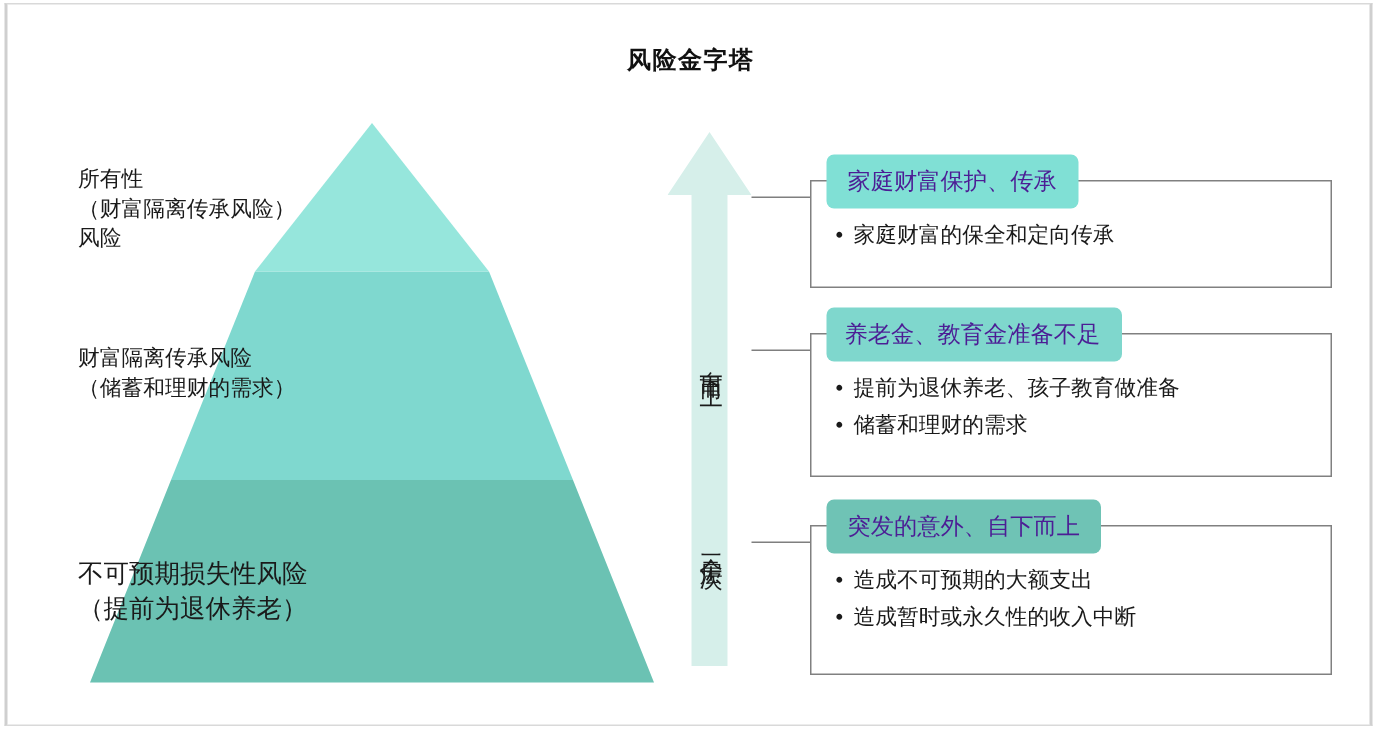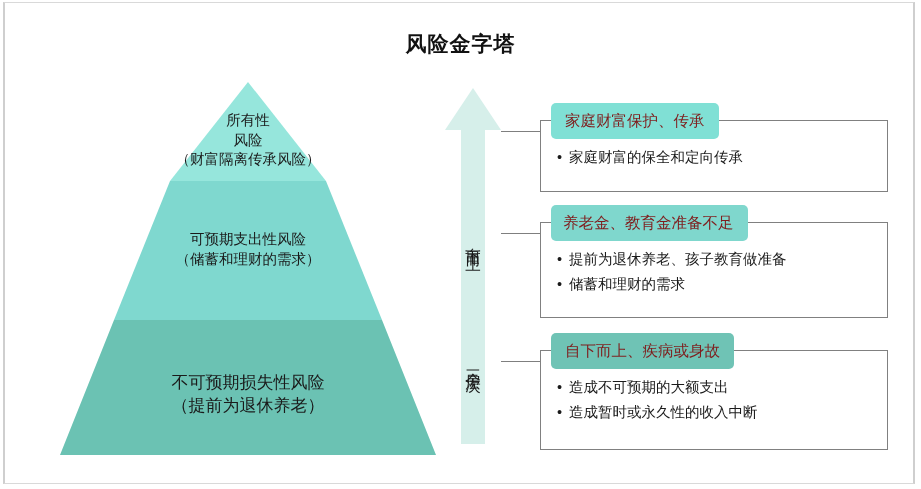--- a/index.html
+++ b/index.html
@@ -29,42 +29,42 @@
     border-right: 2px solid #cfcfcf;
     box-sizing: border-box;
     pointer-events: none;
   }
   .title {
     position: absolute;
     left: 0;
     top: 30px;
     width: 921px;
     text-align: center;
-    font-size: 21px;
+    font-size: 16px;
     font-weight: bold;
     color: #111111;
     letter-spacing: 1px;
   }
   
   #pyramid {
     position: absolute;
     left: 52px;
     top: 78px;
     width: 392px;
     height: 382px;
   }
   #pyramid svg {
     position: absolute;
     left: 0;
     top: 0;
   }
   .tier-label {
     position: absolute;
     width: 100%;
-    text-align: center;
+    text-align: left;
     color: #1a1a1a;
     line-height: 1.35;
     font-size: 14.5px;
     pointer-events: none;
     font-family: Liberation Serif, serif;
   }
   .tier-label .l1 { display: block; }
   .tier-label .l2 { display: block; }
   #tier-top-label   { top: 33px; }
   #tier-mid-label   { top: 152px; }
@@ -111,21 +111,21 @@
   .box-header {
     position: absolute;
     left: 10px;
     top: -18px;
     height: 36px;
     padding: 0 14px;
     display: flex;
     align-items: center;
     border-radius: 5px;
     font-size: 15.5px;
-    color: #7f1d1d;
+    color: #4c1d95;
     white-space: nowrap;
   }
   .box-body {
     position: absolute;
     left: 0;
     right: 0;
     top: 26px;
     padding: 0 16px;
   }
   .bullet {
@@ -163,26 +163,26 @@
 
       <polygon id="p-bottom" points="62,242 330,242 384,377 8,377" fill="#6BC2B3"></polygon>
 
       <polygon id="p-middle" points="118,103 274,103 330,242 62,242" fill="#7FD8CF"></polygon>
 
       <polygon id="p-top" points="196,4 274,103 118,103" fill="#96E6DC"></polygon>
     </svg>
 
     <div class="tier-label" id="tier-top-label">
       <span class="l1">所有性</span>
+      <span class="l2">（财富隔离传承风险）</span>
       <span class="l2">风险</span>
-      <span class="l2">（财富隔离传承风险）</span>
     </div>
 
     <div class="tier-label" id="tier-mid-label">
-      <span class="l1">可预期支出性风险</span>
+      <span class="l1">财富隔离传承风险</span>
       <span class="l2">（储蓄和理财的需求）</span>
     </div>
 
     <div class="tier-label" id="tier-bot-label">
       <span class="l1">不可预期损失性风险</span>
       <span class="l2">（提前为退休养老）</span>
     </div>
   </div>
 
   <div id="arrow">
@@ -215,21 +215,21 @@
         <span>提前为退休养老、孩子教育做准备</span>
       </div>
       <div class="bullet">
         <span class="dot">•</span>
         <span>储蓄和理财的需求</span>
       </div>
     </div>
   </div>
 
   <div class="box" id="box3">
-    <div class="box-header" style="background: rgb(111, 195, 181);">自下而上、疾病或身故</div>
+    <div class="box-header" style="background: rgb(111, 195, 181);">突发的意外、自下而上</div>
     <div class="box-body">
       <div class="bullet">
         <span class="dot">•</span>
         <span>造成不可预期的大额支出</span>
       </div>
       <div class="bullet">
         <span class="dot">•</span>
         <span>造成暂时或永久性的收入中断</span>
       </div>
     </div>

